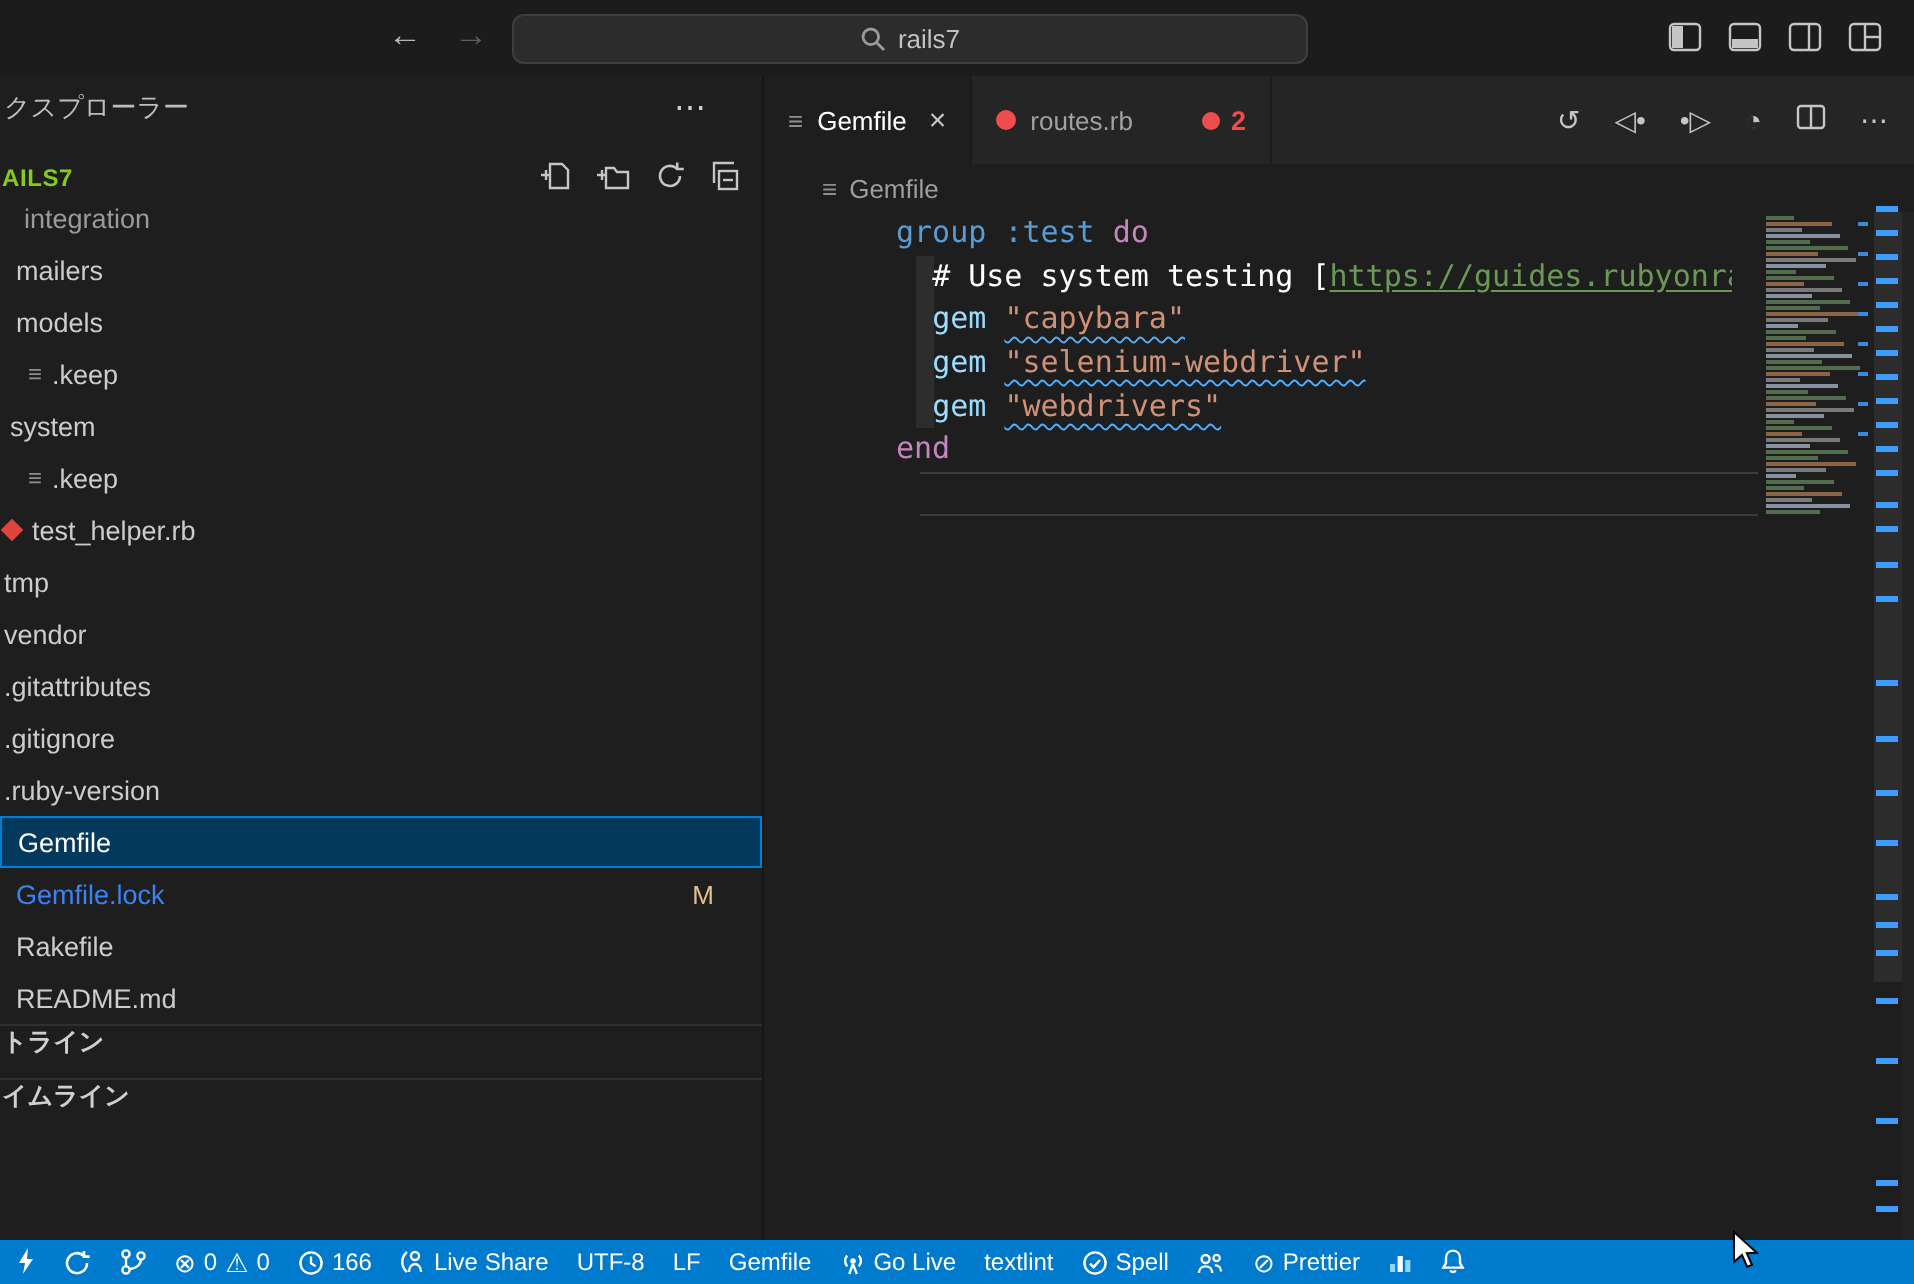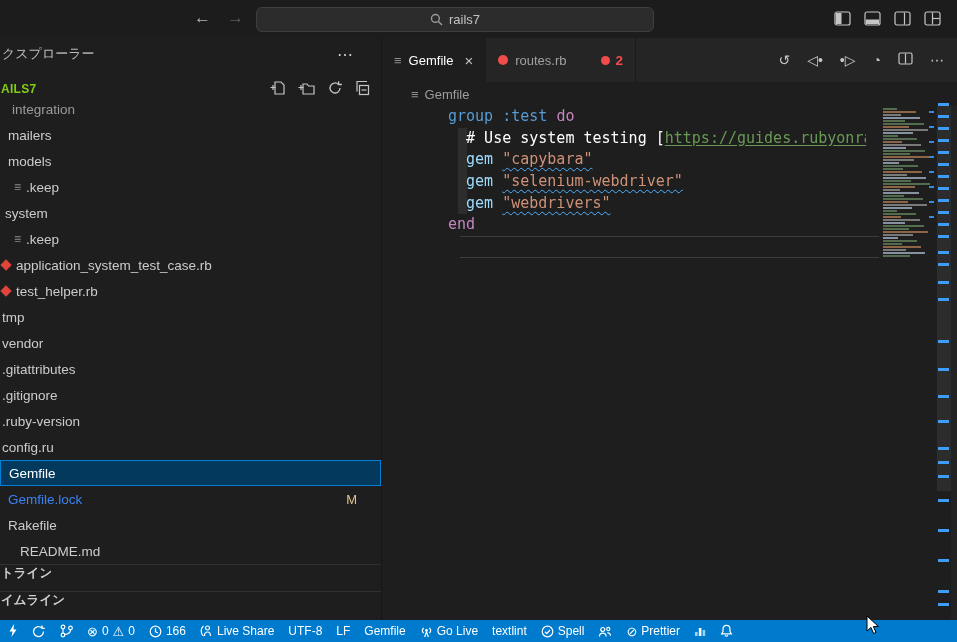--- a/index.html
+++ b/index.html
@@ -160,55 +160,48 @@
         </div>
         <div class="file-row" style="padding-left: 5px;">
           <span>system</span>
         </div>
         <div class="file-row" style="padding-left: 14px;">
           <span class="file-ico">≡</span>
           <span>.keep</span>
         </div>
         <div class="file-row" style="padding-left: 4px;">
           <span class="ruby-ico"></span>
-          <span>application_system_test_case.rb</span>
-        </div>
-        <div class="file-row" style="padding-left: 4px;">
-          <span class="ruby-ico"></span>
           <span>test_helper.rb</span>
         </div>
         <div class="file-row" style="padding-left: 2px;">
           <span>tmp</span>
         </div>
         <div class="file-row" style="padding-left: 2px;">
           <span>vendor</span>
         </div>
         <div class="file-row" style="padding-left: 2px;">
           <span>.gitattributes</span>
         </div>
         <div class="file-row" style="padding-left: 2px;">
           <span>.gitignore</span>
         </div>
         <div class="file-row" style="padding-left: 2px;">
           <span>.ruby-version</span>
-        </div>
-        <div class="file-row" style="padding-left: 2px;">
-          <span>config.ru</span>
         </div>
         <div class="file-row selected" style="padding-left: 8px;">
           <span>Gemfile</span>
         </div>
         <div class="file-row" style="padding-left: 8px;">
           <span style="color: #3b82f6;">Gemfile.lock</span>
           <span class="git-badge" style="color: rgb(226, 192, 141);">M</span>
         </div>
         <div class="file-row" style="padding-left: 8px;">
           <span>Rakefile</span>
         </div>
-        <div class="file-row" style="padding-left: 20px;">
+        <div class="file-row" style="padding-left: 8px;">
           <span>README.md</span>
         </div>
       </div>
     <div id="bottom-sections">
         <div class="bottom-section">
           <span>トライン</span>
         </div>
         <div class="bottom-section">
           <span>イムライン</span>
         </div>

